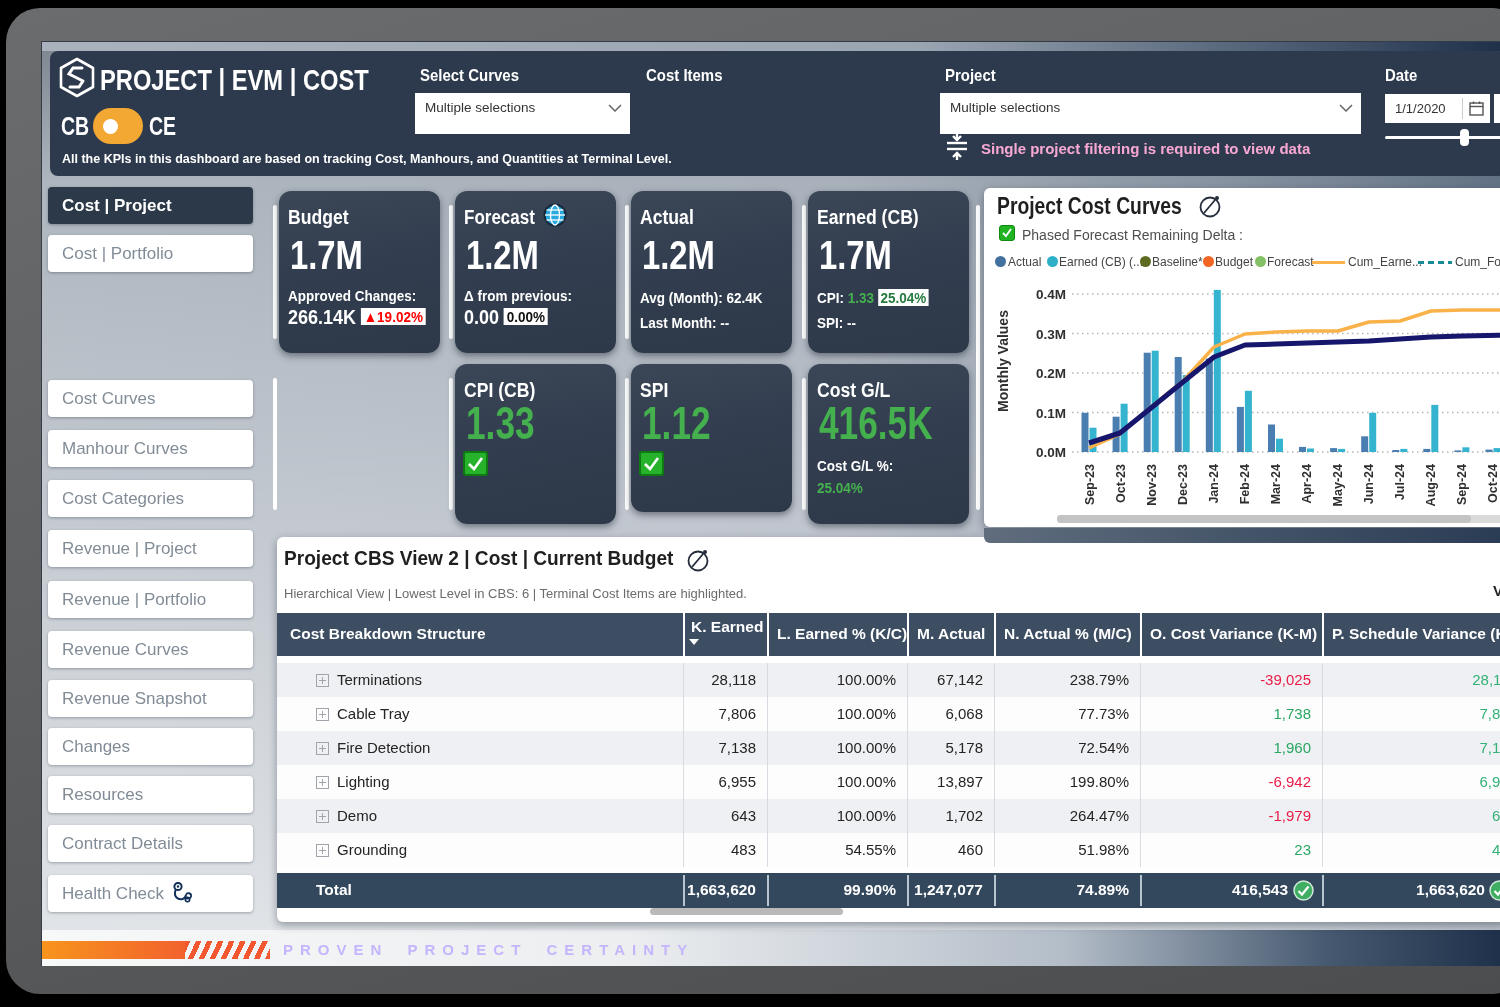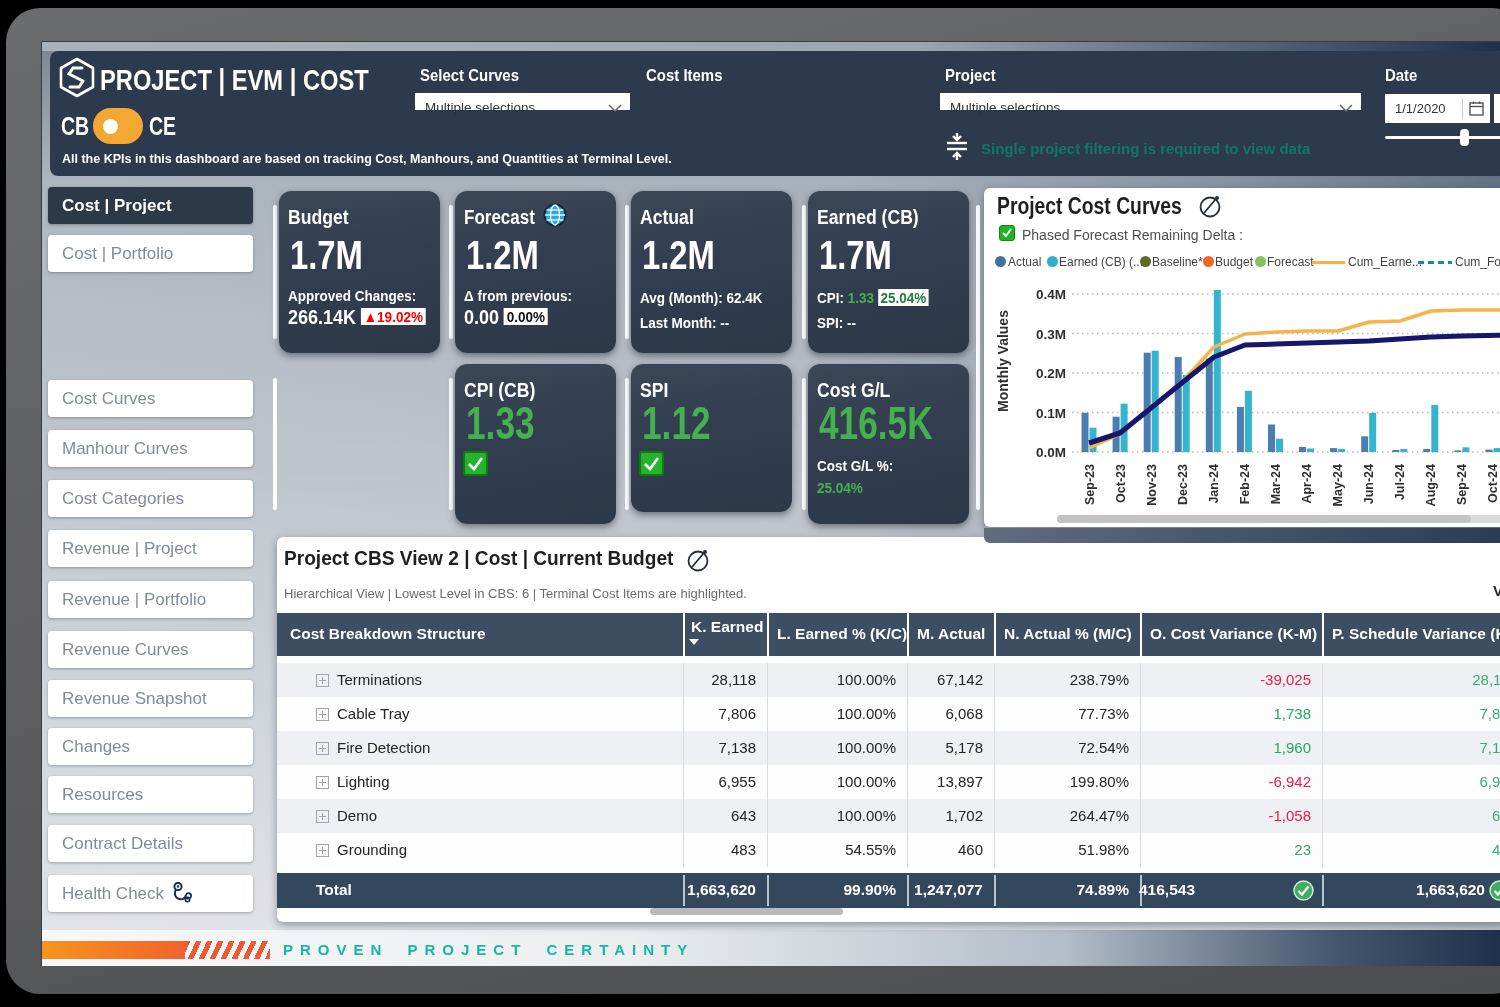--- a/index.html
+++ b/index.html
@@ -17,34 +17,34 @@
 .topstrip { left:42px; top:42px; width:1464px; height:9px;
   background:linear-gradient(to right,#a9b2bd 0%,#9aa5b2 60%,#43546b 88%,#1e3048 100%); }
 .gapdark { left:984px; top:528px; width:522px; height:15px; z-index:6;
   background:linear-gradient(to right,#5f6d7d 0%,#2a3c54 100%); border-bottom-left-radius:6px; }
 .band { left:42px; top:930px; width:1464px; height:36px;
   background:linear-gradient(to right,#f7f8f8 0%,#eceef0 40%,#b3bdc8 70%,#45586f 88%,#1e3049 100%); }
 .obar { left:42px; top:941px; width:143px; height:18px;
   background:linear-gradient(to right,#f7941d,#f2622d); }
 .ostripes { left:185px; top:941px; width:85px; height:18px;
   background:repeating-linear-gradient(115deg,#f3572f 0 5px,transparent 5px 10px); }
-.bandtext { left:283px; top:941px; font-size:15px; font-weight:bold; letter-spacing:7px; word-spacing:8px; color:#14b8a6; }
+.bandtext { left:283px; top:941px; font-size:15px; font-weight:bold; letter-spacing:7px; word-spacing:8px; color:#c4b5fd; }
 
 
 .header { left:50px; top:51px; width:1456px; height:125px; background:#2d3a4d; border-radius:8px; }
 .htitle { left:100px; top:63px; color:#fff; font-size:30px; font-weight:bold; transform:scaleX(0.79); transform-origin:left top; white-space:nowrap; }
 .cb { left:61px; top:112px; color:#fff; font-size:25px; font-weight:bold; transform:scaleX(0.78); transform-origin:left top; }
 .ce { left:149px; top:112px; color:#fff; font-size:25px; font-weight:bold; transform:scaleX(0.78); transform-origin:left top; }
 .toggle { left:93px; top:108px; width:50px; height:36px; border-radius:18px; background:#f3a833; }
 .knob { left:103px; top:119px; width:15px; height:15px; border-radius:50%; background:#fff; }
 .hnote { left:62px; top:152px; color:#fff; font-size:12.5px; font-weight:bold; white-space:nowrap; }
 .flabel { color:#fff; font-size:17px; font-weight:bold; transform:scaleX(0.88); transform-origin:left top; white-space:nowrap; }
-.dd { background:#fff; height:17px; font-size:13.5px; color:#333; line-height:29px; padding-left:10px; }
+.dd { background:#fff; height:41px; font-size:13.5px; color:#333; line-height:29px; padding-left:10px; }
 .chev { position:absolute; top:11px; width:14px; height:8px; }
-.fnote { left:981px; top:140px; color:#0f766e; font-size:15px; font-weight:bold; white-space:nowrap; }
+.fnote { left:981px; top:140px; color:#f9a8d4; font-size:15px; font-weight:bold; white-space:nowrap; }
 .datebox { left:1385px; top:94px; width:105px; height:29px; background:#fff; }
 .datebox2 { left:1494px; top:94px; width:12px; height:29px; background:#fff; }
 .dtext { position:absolute; left:10px; top:0; line-height:29px; font-size:13px; color:#333; }
 .dsep { position:absolute; left:77px; top:4px; width:1px; height:21px; background:#ccc; }
 .slidertrack { left:1385px; top:136px; width:121px; height:3px; background:#fff; border-radius:2px; }
 .sliderknob { left:1460px; top:129px; width:9px; height:17px; background:#fff; border-radius:4px; }
 
 
 .sbtn { left:48px; width:205px; height:37px; border-radius:4px; background:#fff; color:#828c97; font-size:17px; line-height:37px; padding-left:14px; box-shadow:0 1px 3px rgba(30,40,55,0.35); white-space:nowrap; }
 .sbtn.sel { background:#2c3949; color:#fff; font-weight:bold; }
@@ -414,21 +414,21 @@
     <svg style="position:absolute;left:39px;top:11px" width="13" height="13" viewBox="0 0 13 13">
         <rect x="0.5" y="0.5" width="12" height="12" fill="none" stroke="#a0a5ab" stroke-width="1"></rect>
         <line x1="3" y1="6.5" x2="10" y2="6.5" stroke="#a0a5ab" stroke-width="1"></line>
         <line x1="6.5" y1="3" x2="6.5" y2="10" stroke="#a0a5ab" stroke-width="1"></line>
       </svg>
     <div class="cell" style="left:60px">Demo</div>
     <div class="cell cellr" style="left:286px;width:193px">643</div>
     <div class="cell cellr" style="left:489px;width:130px">100.00%</div>
     <div class="cell cellr" style="left:629px;width:77px">1,702</div>
     <div class="cell cellr" style="left:716px;width:136px">264.47%</div>
-    <div class="cell cellr red" style="left:862px;width:172px">-1,058</div>
+    <div class="cell cellr red" style="left:862px;width:172px">-1,979</div>
     <div class="cell cellr tgreen2" style="left:1044px;width:196px">643</div>
   </div>
   <div class="abs trow" style="top:833px;background:#fdfdfe">
     <svg style="position:absolute;left:39px;top:11px" width="13" height="13" viewBox="0 0 13 13">
         <rect x="0.5" y="0.5" width="12" height="12" fill="none" stroke="#a0a5ab" stroke-width="1"></rect>
         <line x1="3" y1="6.5" x2="10" y2="6.5" stroke="#a0a5ab" stroke-width="1"></line>
         <line x1="6.5" y1="3" x2="6.5" y2="10" stroke="#a0a5ab" stroke-width="1"></line>
       </svg>
     <div class="cell" style="left:60px">Grounding</div>
     <div class="cell cellr" style="left:286px;width:193px">483</div>
@@ -451,21 +451,21 @@
     <div style="position:absolute;left:490px;top:2px;width:1.5px;height:31px;background:#b8c4cf"></div>
     <div style="position:absolute;left:630px;top:2px;width:1.5px;height:31px;background:#b8c4cf"></div>
     <div style="position:absolute;left:717px;top:2px;width:1.5px;height:31px;background:#b8c4cf"></div>
     <div style="position:absolute;left:863px;top:2px;width:1.5px;height:31px;background:#b8c4cf"></div>
     <div style="position:absolute;left:1045px;top:2px;width:1.5px;height:31px;background:#b8c4cf"></div>
     <div class="tcell" style="left:39px">Total</div>
     <div class="tcell" style="left:286px;width:193px;text-align:right">1,663,620</div>
     <div class="tcell" style="left:489px;width:130px;text-align:right">99.90%</div>
     <div class="tcell" style="left:629px;width:77px;text-align:right">1,247,077</div>
     <div class="tcell" style="left:716px;width:136px;text-align:right">74.89%</div>
-    <div class="tcell" style="left:862px;width:149px;">416,543</div>
+    <div class="tcell" style="left:862px;width:149px;text-align:right">416,543</div>
     <svg style="position:absolute;left:1016px;top:7px" width="21" height="21" viewBox="0 0 21 21">
       <circle cx="10.5" cy="10.5" r="9.5" fill="#3fae62" stroke="#cfe8d8" stroke-width="1.5"></circle>
       <polyline points="5.5,11 9,14.5 15.5,6.5" fill="none" stroke="#fff" stroke-width="2.2"></polyline>
     </svg>
     <div class="tcell" style="left:1044px;width:164px;text-align:right">1,663,620</div>
     <svg style="position:absolute;left:1212px;top:7px" width="21" height="21" viewBox="0 0 21 21">
       <circle cx="10.5" cy="10.5" r="9.5" fill="#3fae62" stroke="#cfe8d8" stroke-width="1.5"></circle>
       <polyline points="5.5,11 9,14.5 15.5,6.5" fill="none" stroke="#fff" stroke-width="2.2"></polyline>
     </svg>
   </div>

